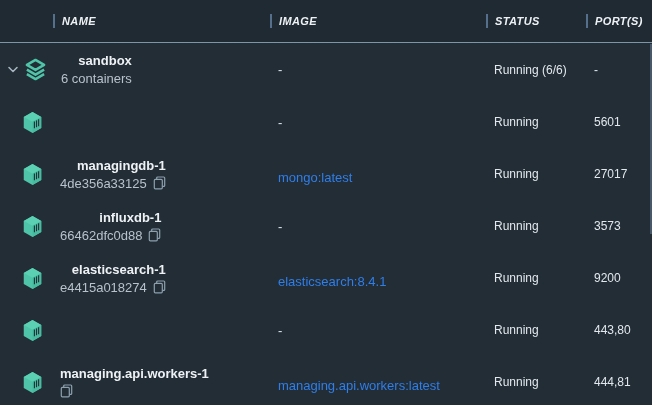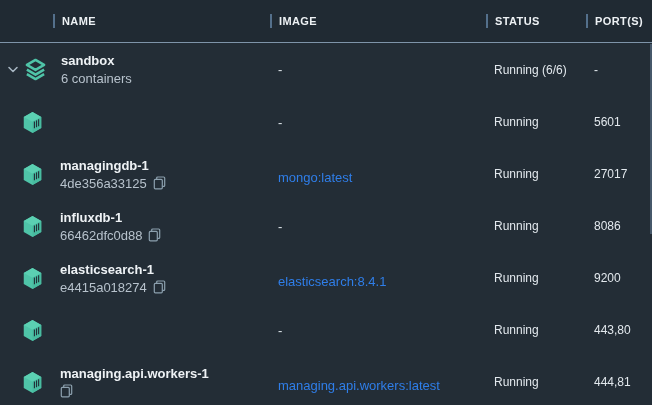--- a/index.html
+++ b/index.html
@@ -28,33 +28,34 @@
     background: #202A33;
     border-bottom: 1px solid #7E94A9;
   }
   .hcell {
     display: flex;
     align-items: center;
     font-size: 11px;
     font-weight: bold;
     letter-spacing: 0.4px;
     color: #EDF1F4;
+    font-style: italic;
   }
   .hcell.name { padding-left: 53px; }
   .pipe {
     display: inline-block;
     width: 2px;
     height: 14px;
     background: #54708C;
     margin-right: 7px;
     flex: 0 0 auto;
   }
 
   
-  .row { height: 52px; cursor: pointer; }
+  .row { height: 52px; cursor: pointer; text-align: right; }
   .row.group-row { height: 53px; }
 
   .cell { display: flex; align-items: center; min-width: 0; }
   .cell.pad { padding-left: 8px; }
 
   .name-cell { padding-left: 22px; }
   .group-row .name-cell { padding-left: 8px; }
 
   .chevron {
     display: inline-flex;
@@ -246,21 +247,21 @@
         </span>
       </span>
     </div>
     <div class="cell pad">
       <span class="image-ref">-</span>
     </div>
     <div class="cell pad">
       <span class="status-text">Running</span>
     </div>
     <div class="cell pad">
-      <span class="ports-text">8086</span>
+      <span class="ports-text">3573</span>
     </div>
   </div>
 
   <div class="grid row container-row">
     <div class="cell name-cell">
       <span class="rowicon">
         <svg width="21" height="23" viewBox="0 0 24 26">
           <polygon points="12,1 22,6.6 22,19.4 12,25 2,19.4 2,6.6" fill="#4FC4A8"></polygon>
           <polygon points="12,1 22,6.6 12,12.2 2,6.6" fill="#5BD0B2"></polygon>
           <polygon points="12,12.2 22,6.6 22,19.4 12,25" fill="#48BCA0"></polygon>

